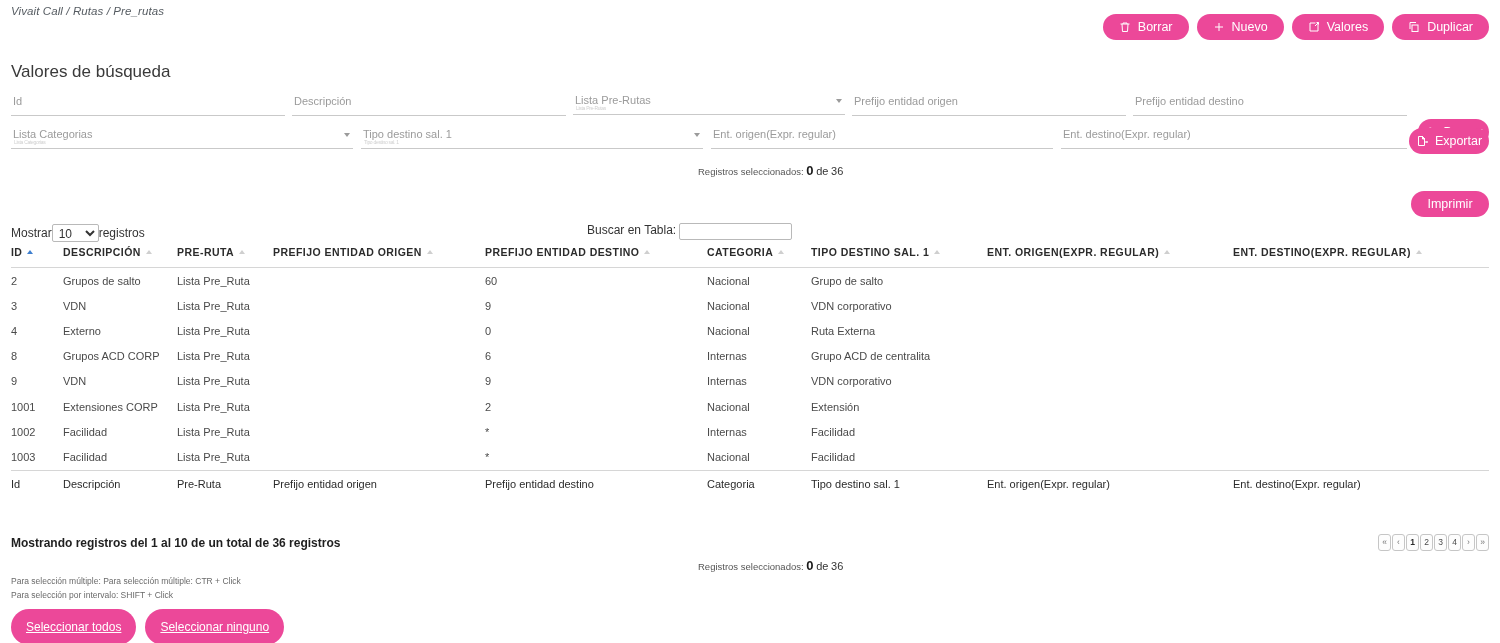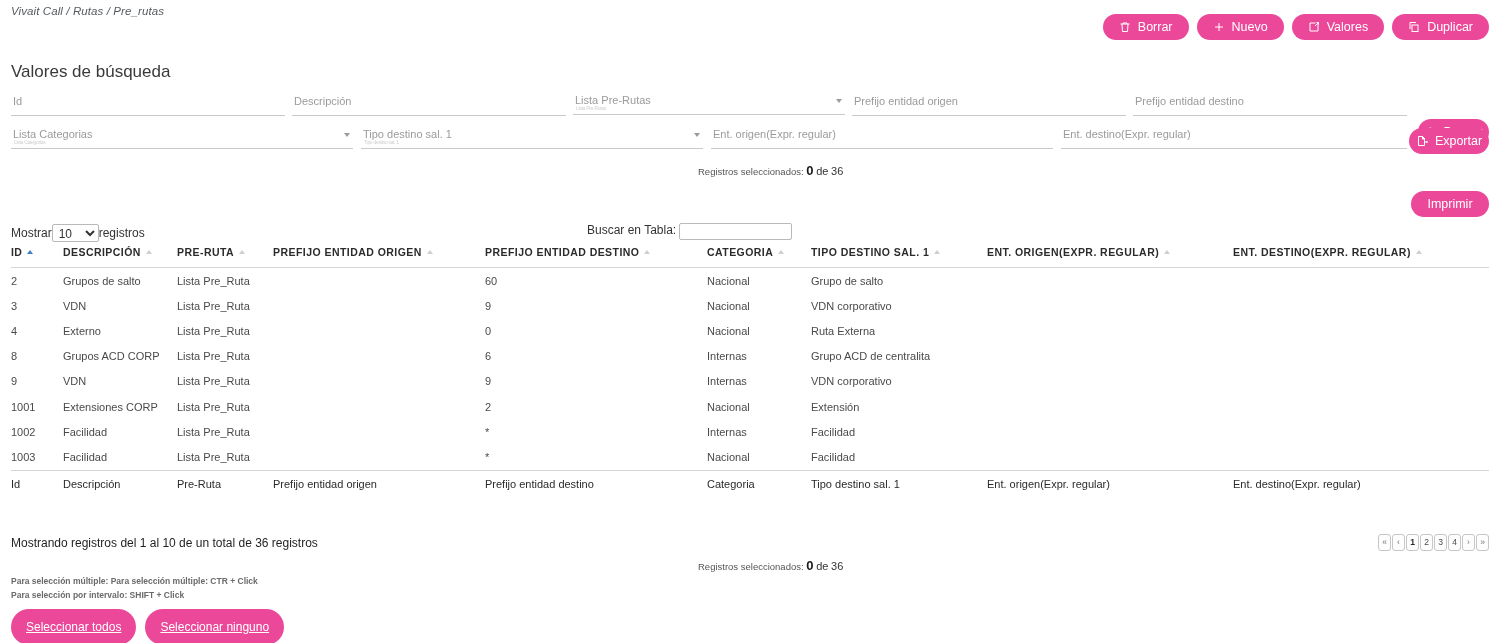--- a/index.html
+++ b/index.html
@@ -192,29 +192,28 @@
   .c-cat  { width: 104px; }
   .c-tipo { width: 176px; }
   .c-eo   { width: 246px; }
   .c-ed   { width: 256px; }
 
   
   .show-info {
     position: absolute;
     left: 11px; top: 536px;
     font-size: 12px;
-    font-weight: 400;
+    font-weight: 700;
     color: #1f1f1f;
   }
   .hint {
     position: absolute;
     left: 11px;
     font-size: 8.5px;
     color: #6a6a6a;
-    font-weight: bold;
   }
   .hint.h1 { top: 576px; }
   .hint.h2 { top: 590px; }
 
   
   .pager {
     position: absolute;
     right: 11px; top: 534px;
     display: flex;
     gap: 1px;

